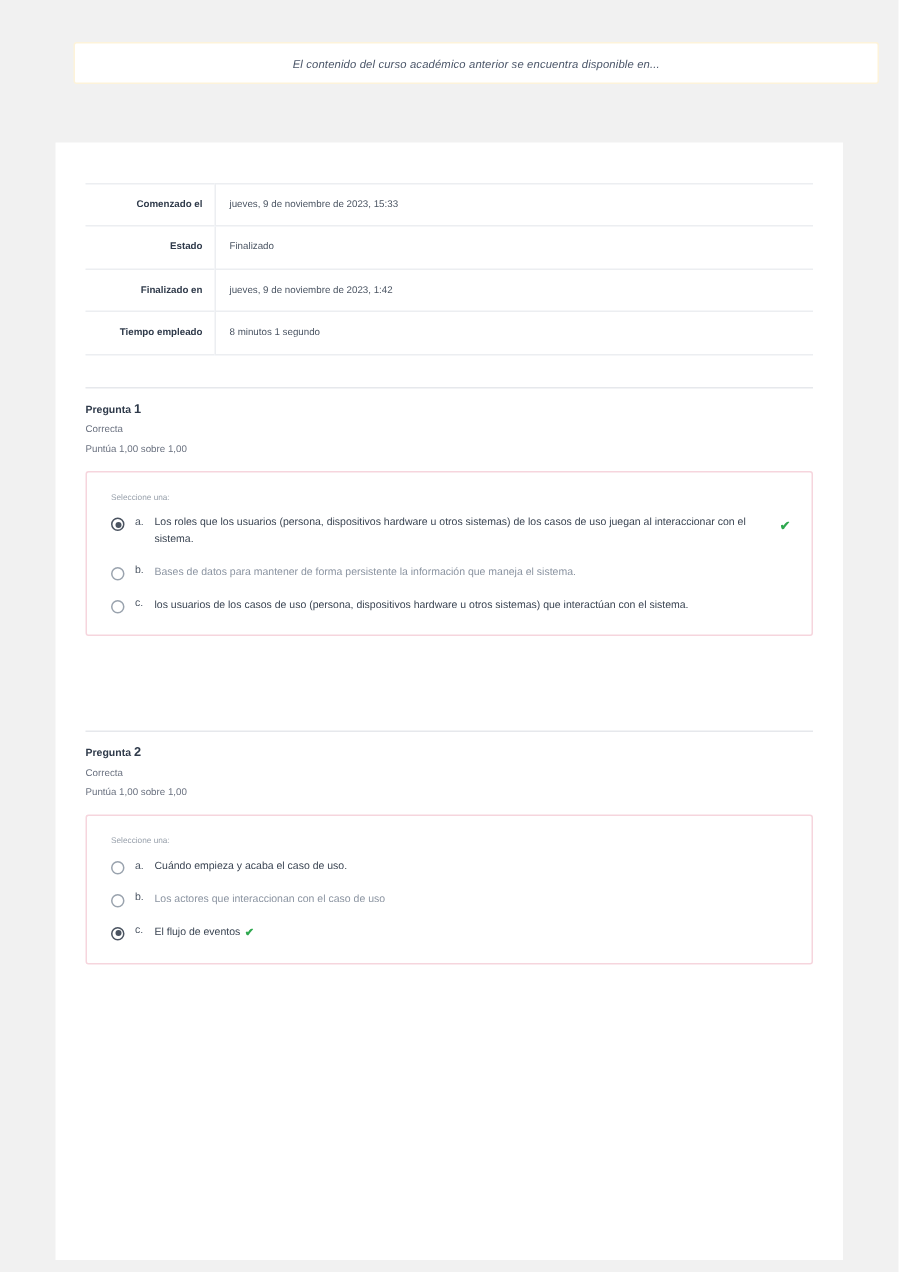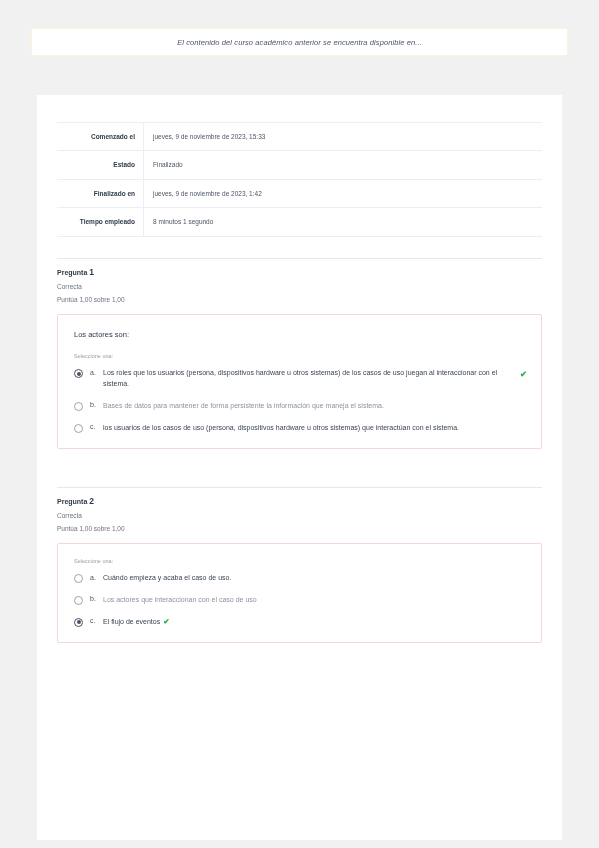--- a/index.html
+++ b/index.html
@@ -11,21 +11,21 @@
     height: 848px;
     background: #f1f1f1;
     font-family: "Liberation Sans", sans-serif;
     overflow: hidden;
     position: relative;
   }
 
   
   .notice-banner {
     position: absolute;
-    left: 31px;
+    left: 49px;
     top: 28px;
     width: 537px;
     height: 28px;
     background: #ffffff;
     border: 1px solid #fdf3da;
     border-radius: 2px;
     display: flex;
     align-items: center;
     justify-content: center;
     box-sizing: border-box;
@@ -232,21 +232,20 @@
     <div class="q-header">
       <div class="q-title">
         <span>Pregunta</span>
         <span class="q-num">1</span>
       </div>
       <div class="q-state">Correcta</div>
       <div class="q-grade">Puntúa 1,00 sobre 1,00</div>
     </div>
 
     <div class="answer-card">
-      <div class="q-text">Los actores son:</div>
       <div class="answer-prompt">Seleccione una:</div>
 
       <div class="option-row">
         <span class="radio checked"></span>
         <span class="opt-letter">a.</span>
         <span class="opt-text">Los roles que los usuarios (persona, dispositivos hardware u otros sistemas) de los casos de uso juegan al interaccionar con el sistema.</span>
         <span class="check-right">✔</span>
       </div>
 
       <div class="option-row">

